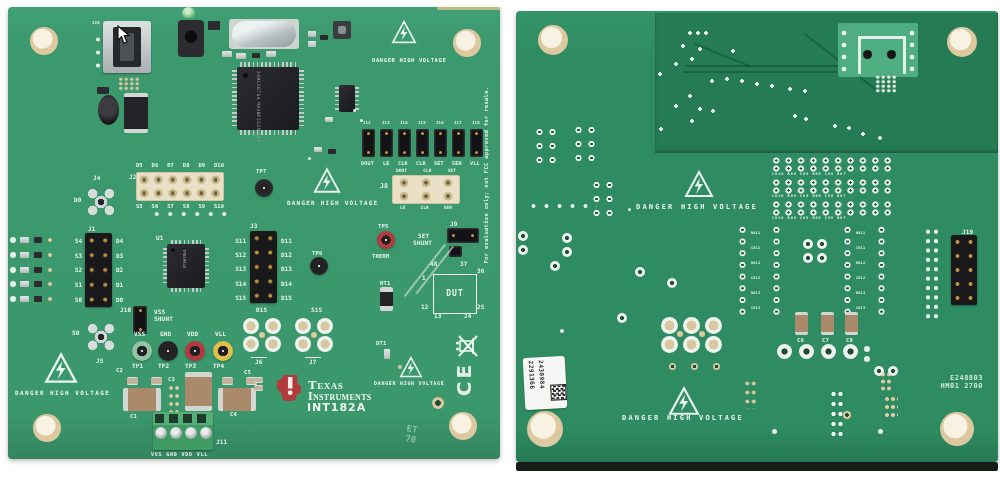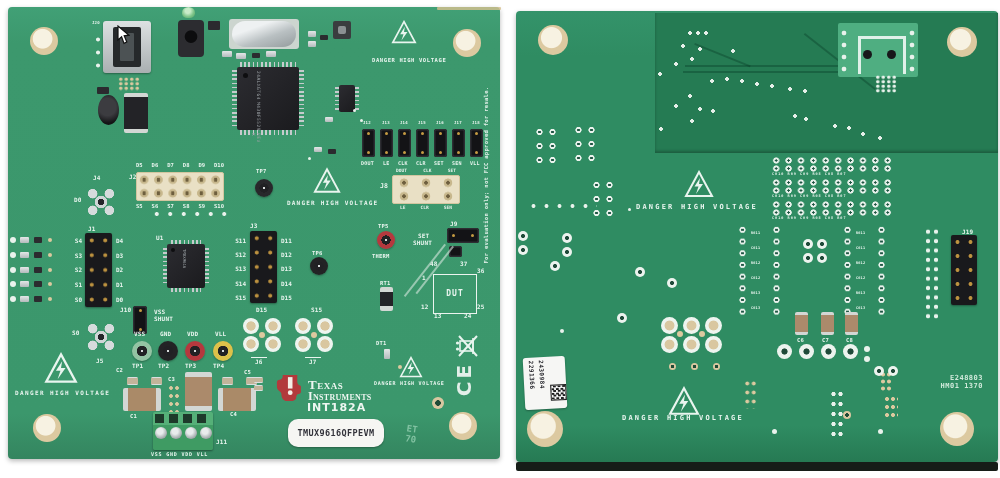--- a/index.html
+++ b/index.html
@@ -423,23 +423,20 @@
 
     <svg class="abs" style="left:268px;top:367px;" width="28" height="27" viewBox="0 0 26 26">
       <path d="M6 1 h14 v6.5 c0 2 1.5 3.5 3.5 4 v5.5 c0 1.2 -1 2.2 -2.2 2.2 -1.6 0 -2.3 1.8 -2.3 3.3 0 2 -1.6 3.5 -3.6 3.5 h-5.4 C7 26 4.8 23.4 4.8 20.2 c0 -2 -.8 -3 -2.2 -3.8 C1 15.4 .4 13.6 .4 11.8 V8.2 c0 -1.5 1 -2.6 2.5 -2.6 C4.6 5.6 6 4 6 2.2 Z" fill="#b23a3c"></path>
       <rect x="11" y="3" width="4.4" height="11" fill="#f4efe8"></rect>
       <circle cx="13.2" cy="18" r="2.3" fill="#f4efe8"></circle>
     </svg>
     <span class="abs" style="left:300px;top:370px;font:bold 13px 'Liberation Serif',serif;font-variant:small-caps;color:#eef6f1;letter-spacing:.5px;">Texas</span>
     <span class="abs" style="left:300px;top:382px;font:bold 12px 'Liberation Serif',serif;font-variant:small-caps;color:#eef6f1;letter-spacing:.3px;">Instruments</span>
     <span class="abs" style="left:299px;top:394px;font:bold 11px 'DejaVu Sans',sans-serif;color:#eef6f1;letter-spacing:1px;">INT182A</span>
 
-    <div class="abs" style="left:280px;top:412px;width:96px;height:28px;background:#f6f6f3;border-radius:10px;box-shadow:0 1px 2px rgba(0,0,0,.3);display:flex;align-items:center;justify-content:center;">
-      <span style="font:bold 8.5px 'DejaVu Sans Mono',monospace;color:#33333b;letter-spacing:.4px;">TMUX9616QFPEVM</span>
-    </div>
 
     <svg class="abs" style="left:391px;top:349px;" width="24" height="22" viewBox="0 0 30 28">
       <path d="M15 2 L28 26 L2 26 Z" fill="none" stroke="#e9f5ef" stroke-width="2"></path>
       <path d="M16 8 L10.5 16.5 h4 l-2.5 7.5 7 -10 h-4 z" fill="#e9f5ef"></path>
     </svg>
     <span class="lbl l5" style="left:366px;top:374px;letter-spacing:.7px;">DANGER HIGH VOLTAGE</span>
     <svg class="abs" style="left:446px;top:326px;transform:rotate(90deg);" width="24" height="26" viewBox="0 0 24 26">
       <rect x="7" y="6" width="10" height="13" fill="none" stroke="#e9f5ef" stroke-width="1.6"></rect>
       <line x1="4" y1="6" x2="20" y2="6" stroke="#e9f5ef" stroke-width="1.6"></line>
       <circle cx="9" cy="21.5" r="1.6" fill="#e9f5ef"></circle>
@@ -607,21 +604,21 @@
     </div>
 
     <svg class="abs" style="left:152px;top:375px;" width="32" height="30" viewBox="0 0 30 28">
       <path d="M15 2 L28 26 L2 26 Z" fill="none" stroke="#e9f5ef" stroke-width="2"></path>
       <path d="M16 8 L10.5 16.5 h4 l-2.5 7.5 7 -10 h-4 z" fill="#e9f5ef"></path>
     </svg>
     <span class="lbl l7" style="left:106px;top:404px;letter-spacing:2.2px;">DANGER HIGH VOLTAGE</span>
 
     <div class="abs" style="left:403px;top:364px;width:64px;text-align:right;">
       <span class="lbl mint" style="position:static;display:block;font-size:7px;letter-spacing:.5px;">E248803</span>
-      <span class="lbl mint" style="position:static;display:block;font-size:7px;letter-spacing:.5px;">HM01 1370</span>
+      <span class="lbl mint" style="position:static;display:block;font-size:7px;letter-spacing:.5px;">HM01 2700</span>
     </div>
     <div class="dg" style="left:364px;top:360px;width:12px;height:22px;--c1:#dcc99f;--r:1.6px;background-size:6px 7px;"></div>
     <div class="dg" style="left:368px;top:384px;width:14px;height:26px;--c1:#dcc99f;--r:1.6px;background-size:6px 8px;"></div>
     <div class="dg" style="left:228px;top:368px;width:13px;height:30px;--c1:#dcc99f;--r:1.6px;background-size:6.5px 9px;"></div>
 
     <div class="dg" style="left:314px;top:378px;width:14px;height:50px;--r:1.8px;background-size:7px 10px;"></div>
     <div class="ring" style="left:358px;top:355px;width:10px;height:10px;"></div>
     <div class="ring" style="left:372px;top:355px;width:10px;height:10px;"></div>
     <div class="ringtan" style="left:327px;top:400px;width:8px;height:8px;"></div>
     <div class="via" style="left:256px;top:418px;width:5px;height:5px;"></div>

